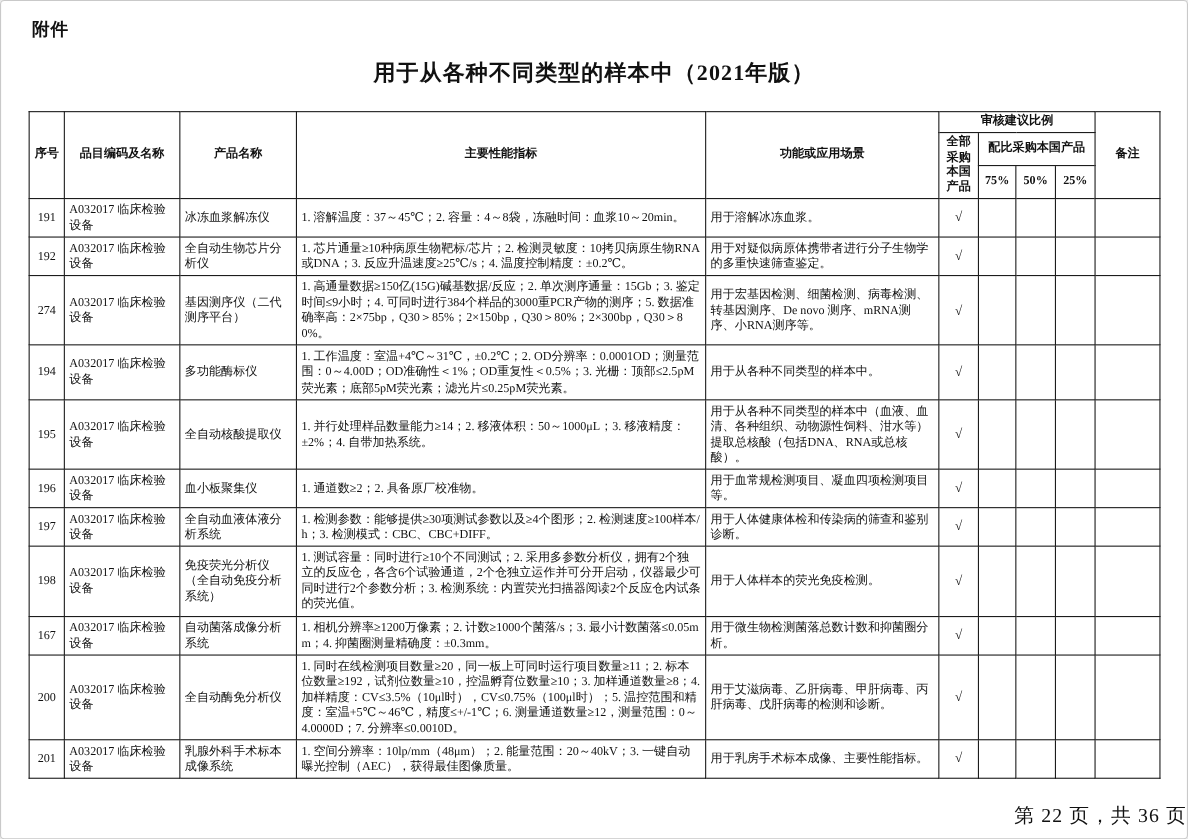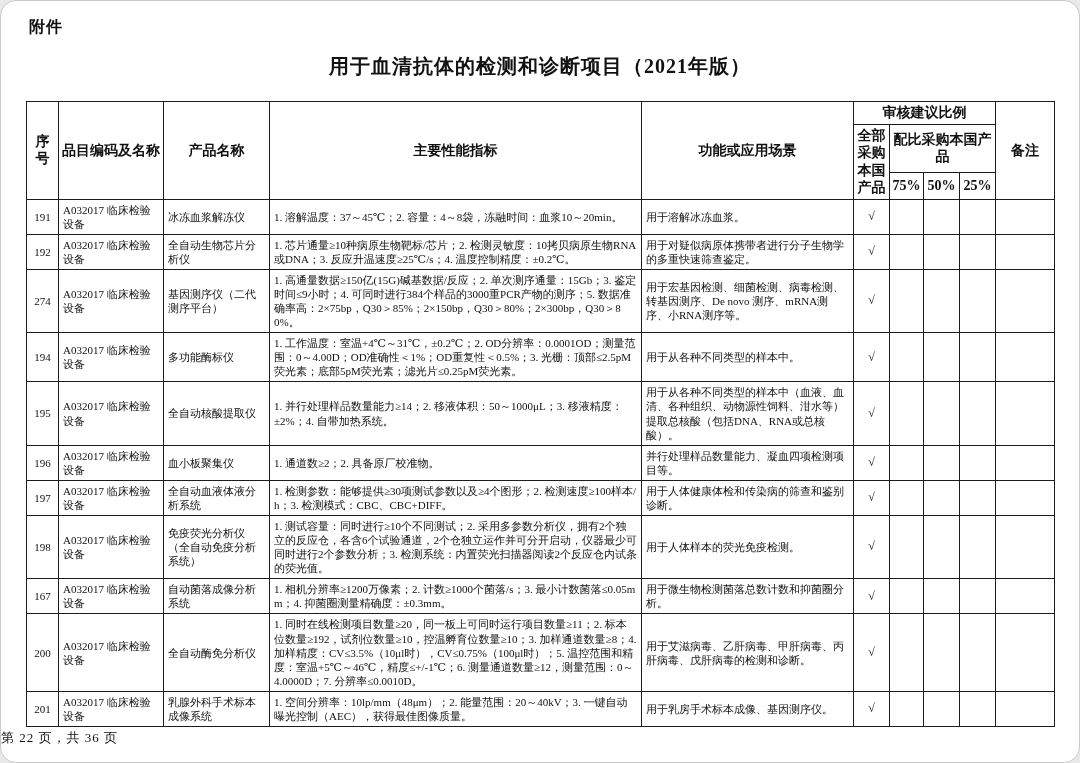--- a/index.html
+++ b/index.html
@@ -1,35 +1,35 @@
 <!DOCTYPE html>
 <html><head>
 <meta charset="utf-8">
 <style>
   html,body{margin:0;padding:0;background:#e9e9e9;}
   body{width:1080px;height:763px;font-family:"Liberation Serif","DejaVu Serif",serif;color:#111;}
-  .page{position:absolute;inset:0;background:#ffffff;border:1px solid #c9c9c9;border-radius:16px;overflow:hidden;}
+  .page{position:absolute;inset:0;background:#ffffff;border:1px solid #c9c9c9;border-radius:4px;overflow:hidden;}
   .attachment{position:absolute;left:28px;top:16px;font-size:16px;font-weight:bold;letter-spacing:1px;}
   .doc-title{position:absolute;left:0;right:0;top:52px;text-align:center;font-size:20px;font-weight:bold;letter-spacing:1px;}
   table.main{position:absolute;left:25px;top:100px;width:1028px;border-collapse:collapse;table-layout:fixed;}
   table.main th,table.main td{border:1.6px solid #1c1c1c;vertical-align:middle;word-break:break-all;}
-  table.main th{font-size:14px;font-weight:bold;text-align:center;padding:2px 2px;line-height:1.25;}
+  table.main th{font-size:11px;font-weight:bold;text-align:center;padding:2px 2px;line-height:1.25;}
   th.sub{font-size:11px;padding:1px 0;}
   td{font-size:11px;line-height:1.28;padding:3px 4px;}
   .td-center{text-align:center;padding:2px 1px;}
   .td-left{text-align:left;}
   .td-check{font-size:12px;}
-  .footer{position:absolute;left:0;right:0;top:728px;text-align:left;font-size:13px;letter-spacing:1px;}
+  .footer{position:absolute;left:0;right:0;top:728px;text-align:right;font-size:18px;letter-spacing:1px;}
 </style>
 </head>
 <body>
 
 <div class="page">
   <div class="attachment">附件</div>
-  <div class="doc-title">用于血清抗体的检测和诊断项目（2021年版）</div>
+  <div class="doc-title">用于从各种不同类型的样本中（2021年版）</div>
 
   <table class="main">
     <colgroup>
       <col style="width:32px">
         <col style="width:105px">
         <col style="width:106px">
       <col style="width:372px">
         <col style="width:212px">
         <col style="width:36px">
       <col style="width:34px">
@@ -116,21 +116,21 @@
           <td class="td-center"></td>
           <td class="td-center"></td>
           <td class="td-center"></td>
           <td class="td-center"></td>
         </tr>
         <tr>
           <td class="td-center">196</td>
           <td class="td-left">A032017 临床检验设备</td>
           <td class="td-left">血小板聚集仪</td>
           <td class="td-left">1. 通道数≥2；2. 具备原厂校准物。</td>
-          <td class="td-left">并行处理样品数量能力、凝血四项检测项目等。</td>
+          <td class="td-left">用于血常规检测项目、凝血四项检测项目等。</td>
           <td class="td-center td-check">√</td>
           <td class="td-center"></td>
           <td class="td-center"></td>
           <td class="td-center"></td>
           <td class="td-center"></td>
         </tr>
         <tr>
           <td class="td-center">197</td>
           <td class="td-left">A032017 临床检验设备</td>
           <td class="td-left">全自动血液体液分析系统</td>
@@ -176,21 +176,21 @@
           <td class="td-center"></td>
           <td class="td-center"></td>
           <td class="td-center"></td>
           <td class="td-center"></td>
         </tr>
         <tr>
           <td class="td-center">201</td>
           <td class="td-left">A032017 临床检验设备</td>
           <td class="td-left">乳腺外科手术标本成像系统</td>
           <td class="td-left">1. 空间分辨率：10lp/mm（48μm）；2. 能量范围：20～40kV；3. 一键自动曝光控制（AEC），获得最佳图像质量。</td>
-          <td class="td-left">用于乳房手术标本成像、基因测序仪。</td>
+          <td class="td-left">用于乳房手术标本成像、主要性能指标。</td>
           <td class="td-center td-check">√</td>
           <td class="td-center"></td>
           <td class="td-center"></td>
           <td class="td-center"></td>
           <td class="td-center"></td>
         </tr>
       </tbody>
   </table>
 
   <div class="footer">第 22 页，共 36 页</div>

